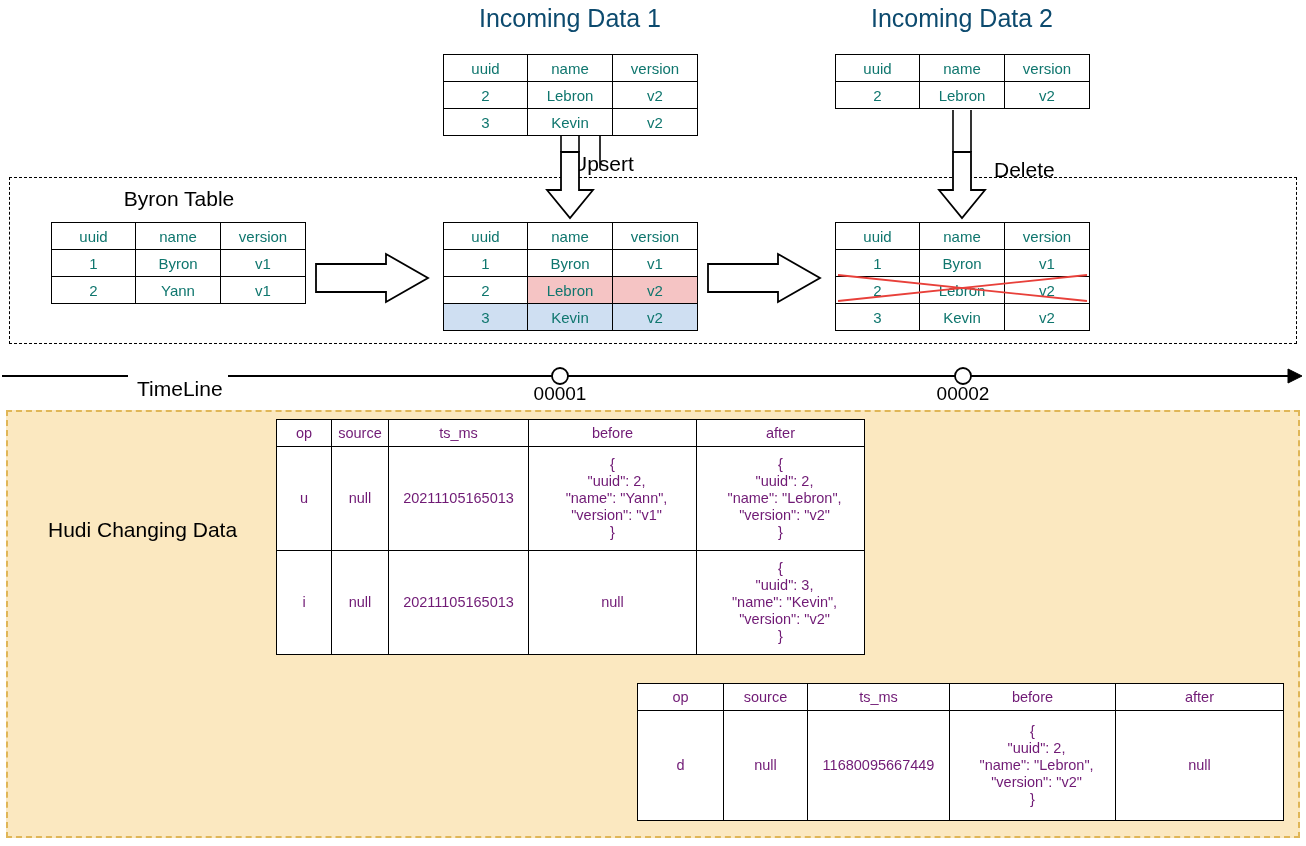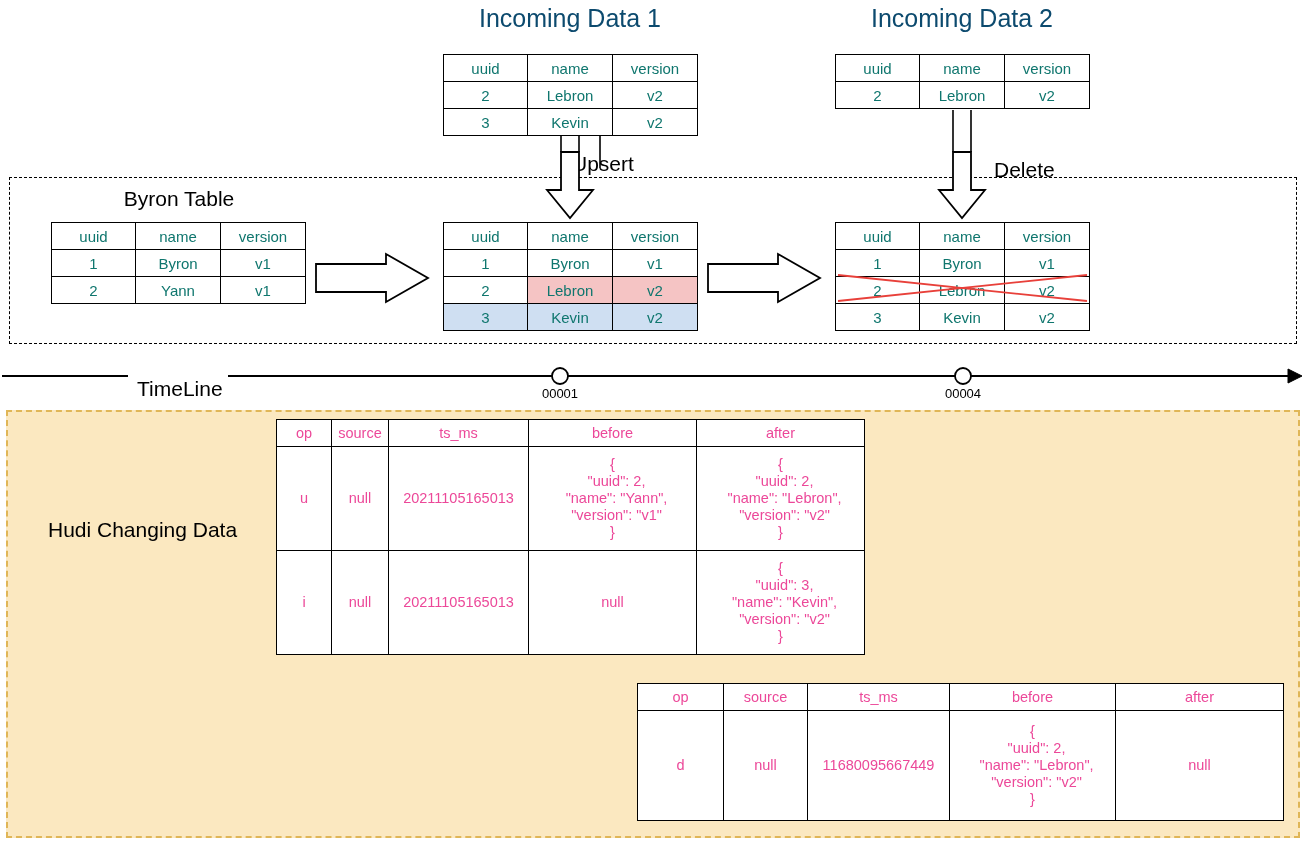--- a/index.html
+++ b/index.html
@@ -40,21 +40,21 @@
   }
   .timeline-label {
     font-size: 21px;
     line-height: 24px;
     white-space: nowrap;
     background: #fff;
     padding: 0 6px;
     margin-top: 14px;
   }
   .tick-label {
-    font-size: 13px;
+    font-size: 19px;
     line-height: 22px;
     white-space: nowrap;
     text-align: center;
   }
   .section-label {
     font-size: 21px;
     line-height: 26px;
     white-space: nowrap;
   }
 
@@ -91,21 +91,21 @@
   
   table.cdc {
     border-collapse: collapse;
     table-layout: fixed;
     background: #fff;
   }
   table.cdc th, table.cdc td {
     border: 1.6px solid #000;
     font-size: 14.5px;
     line-height: 17px;
-    color: #ec4899;
+    color: #701a75;
     background: #fff;
     font-weight: normal;
     padding: 0;
   }
   table.cdc th {
     height: 26px;
     text-align: center;
   }
   table.cdc td {
     text-align: center;
@@ -270,21 +270,21 @@
       <td>Kevin</td>
       <td>v2</td>
     </tr>
   </tbody>
 </table>
 
 <div class="abs timeline-label" style="left:131px; top:363px;">TimeLine</div>
 
 <div class="abs tick-label" style="left:498px; top:383px; width:124px;">00001</div>
 
-<div class="abs tick-label" style="left:901px; top:383px; width:124px;">00004</div>
+<div class="abs tick-label" style="left:901px; top:383px; width:124px;">00002</div>
 
 <div class="abs section-label" style="left:48px; top:517px;">Hudi Changing Data</div>
 
 <table class="abs cdc" style="left:276px; top:419px; width:588px;">
   <colgroup>
     <col style="width:55px">
       <col style="width:57px">
       <col style="width:140px">
     <col style="width:168px">
       <col style="width:168px">

